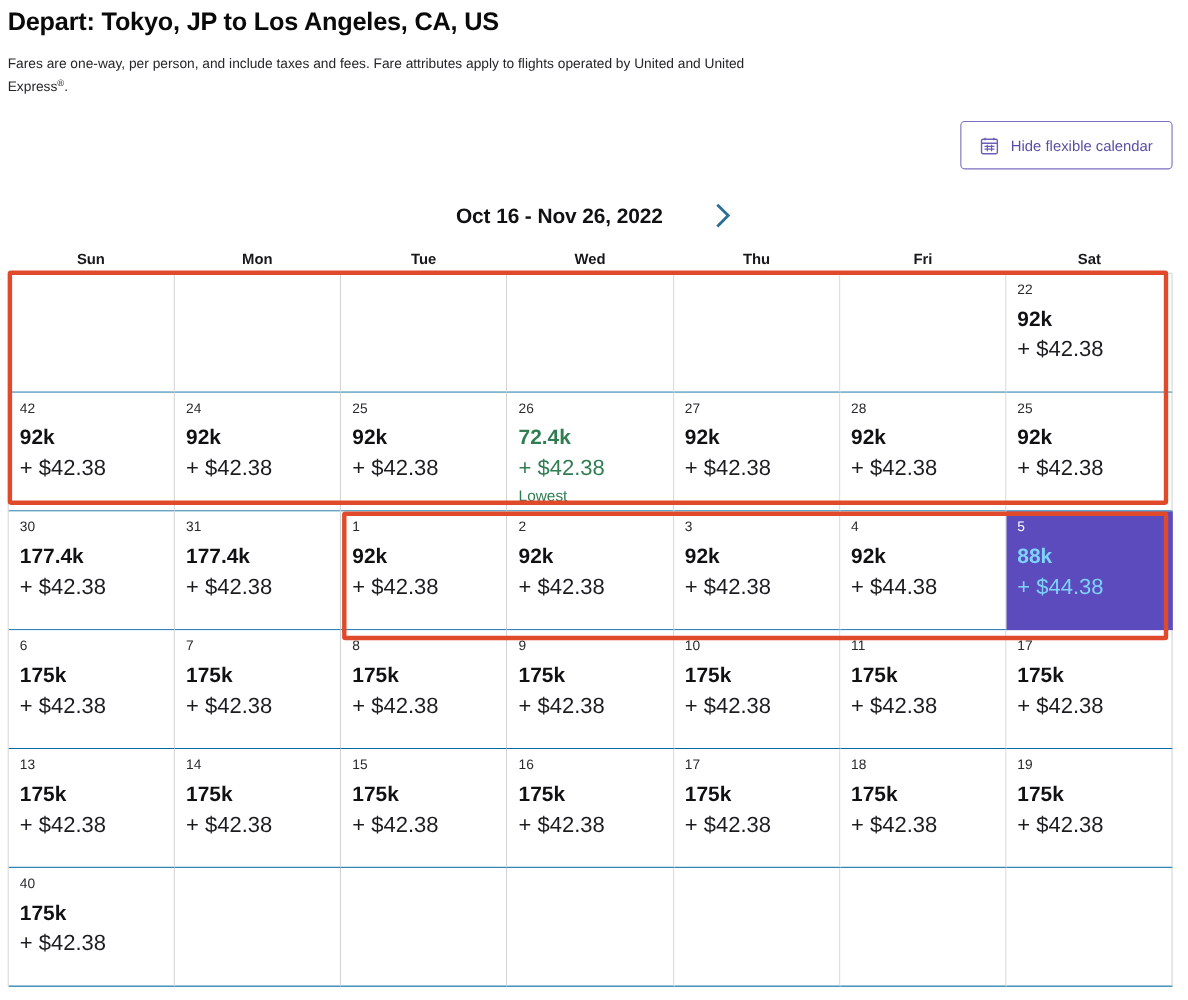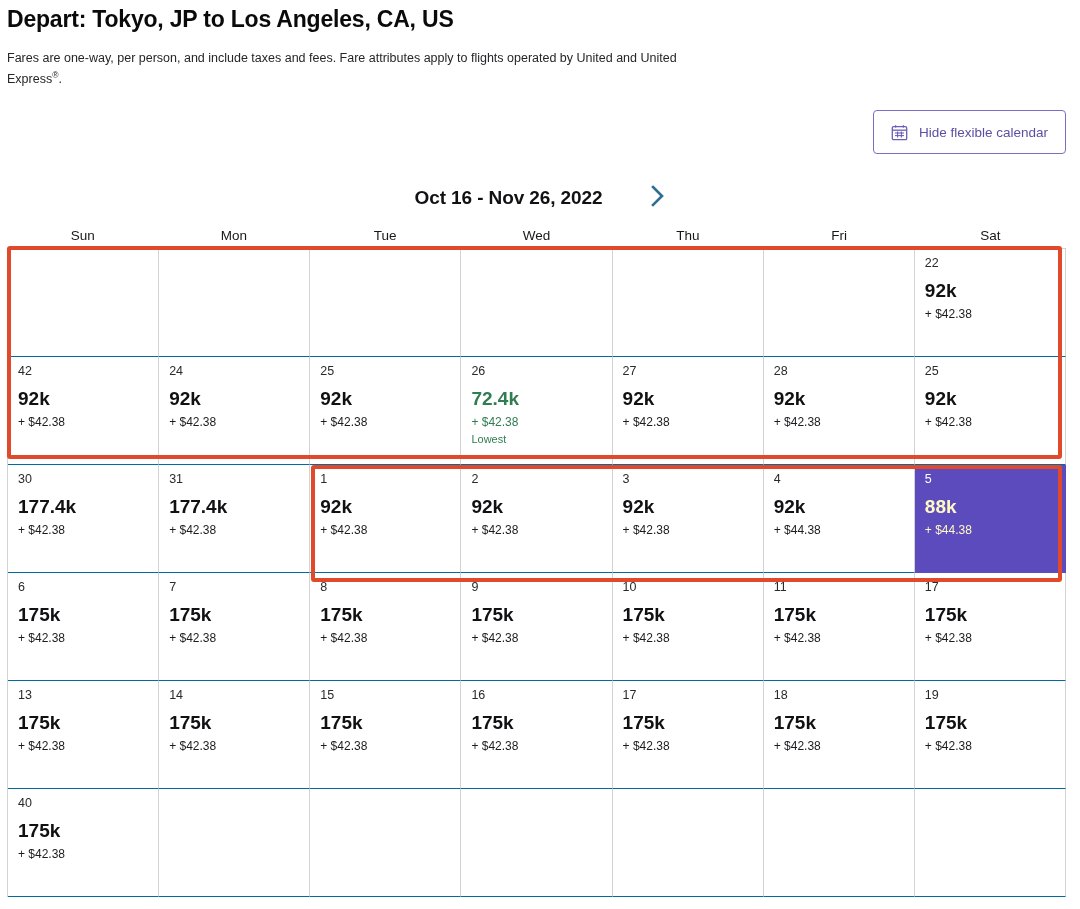--- a/index.html
+++ b/index.html
@@ -51,21 +51,21 @@
     display: flex; justify-content: center; align-items: flex-end; gap: 46px;
   }
   .month-label { font-size: 19px; font-weight: bold; color: #111114; letter-spacing: -0.1px; }
   .next-arrow { cursor: pointer; display: flex; align-items: center; }
 
   
   .weekdays {
     position: absolute; left: 7px; top: 228px; width: 1059px;
     display: grid; grid-template-columns: repeat(7, 1fr);
   }
-  .weekday { text-align: center; font-size: 13.5px; font-weight: normal; color: #18181b; }
+  .weekday { text-align: center; font-size: 13.5px; font-weight: bold; color: #18181b; }
 
   
   .calendar {
     position: absolute; left: 7px; top: 248px; width: 1059px;
     display: grid; grid-template-columns: repeat(7, 1fr);
     grid-auto-rows: 108px;
     border-top: 1px solid #d3d3d6;
     border-left: 1px solid #d3d3d6;
   }
   .cell {
@@ -80,36 +80,36 @@
   .daynum {
     font-size: 12.5px; color: #2a2a2e; line-height: 1;
   }
   .fare {
     margin-top: 11px;
   }
   .fare .miles {
     font-size: 19px; font-weight: bold; color: #111114; line-height: 1.1;
   }
   .fare .cash {
-    font-size: 12px; color: #1c1c20; margin-top: 6px;
+    font-size: 20px; color: #1c1c20; margin-top: 6px;
   }
   .fare .tag {
-    font-size: 11px; margin-top: 4px; color: #2f7d50;
+    font-size: 14px; margin-top: 4px; color: #2f7d50;
   }
   .cell.lowest .fare .miles,
   .cell.lowest .fare .cash,
   .cell.lowest .fare .tag { color: #2f7d50; }
   .cell.selected {
     background: #5c4bbd;
     border-right-color: #5c4bbd;
     border-bottom-color: #5c4bbd;
   }
   .cell.selected .daynum { color: #ffffff; }
   .cell.selected .fare .miles,
-  .cell.selected .fare .cash { color: #fef9c3; }
+  .cell.selected .fare .cash { color: #7dd3fc; }
 
   
   .redbox {
     position: absolute;
     border: 4px solid #e04a2b;
     border-radius: 3px;
     pointer-events: none;
     z-index: 5;
   }
   #redbox-weeks-1-2 { left: 7px; top: 246px; width: 1055px; height: 213px; }

